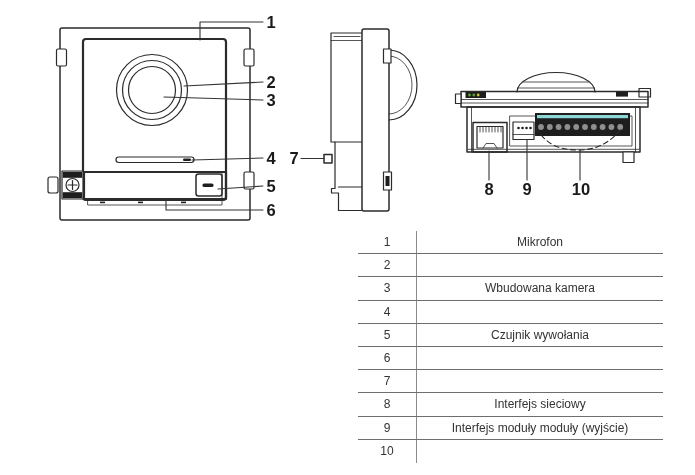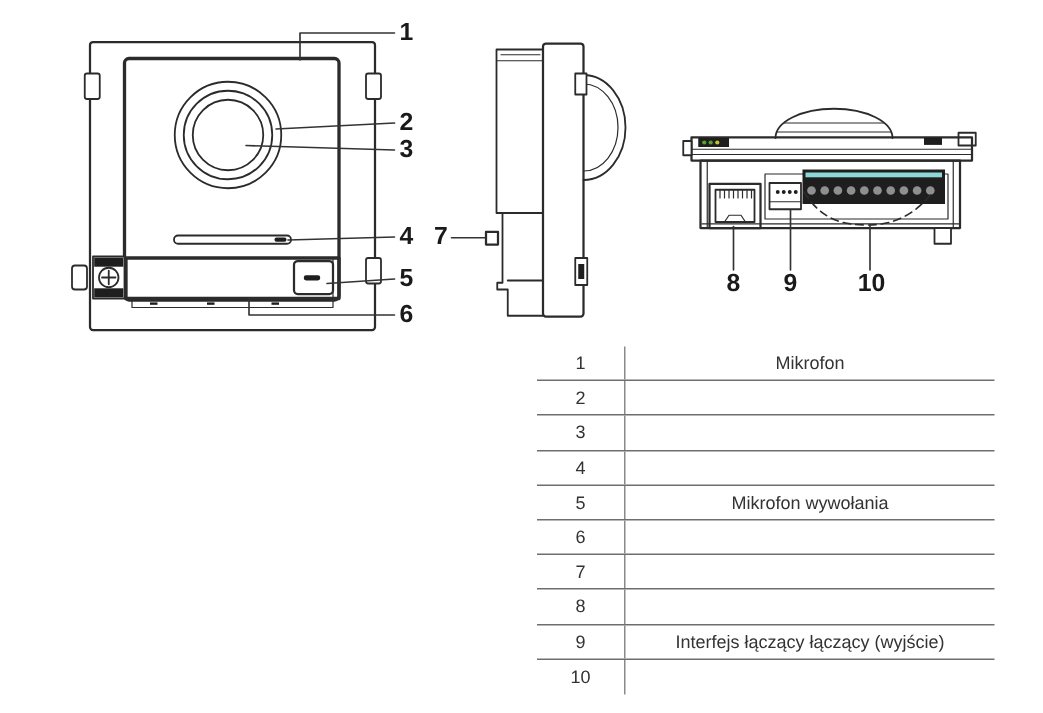--- a/index.html
+++ b/index.html
@@ -187,39 +187,41 @@
   <div class="legend">
     <div class="row">
       <div class="num">1</div>
       <div class="desc">Mikrofon</div>
     </div>
     <div class="row">
       <div class="num">2</div>
     </div>
     <div class="row">
       <div class="num">3</div>
+      <div class="desc">Wbudowana kamera</div>
     </div>
     <div class="row">
       <div class="num">4</div>
     </div>
     <div class="row">
       <div class="num">5</div>
-      <div class="desc">Mikrofon wywołania</div>
+      <div class="desc">Czujnik wywołania</div>
     </div>
     <div class="row">
       <div class="num">6</div>
     </div>
     <div class="row">
       <div class="num">7</div>
     </div>
     <div class="row">
       <div class="num">8</div>
+      <div class="desc">Interfejs sieciowy</div>
     </div>
     <div class="row">
       <div class="num">9</div>
-      <div class="desc">Interfejs łączący łączący (wyjście)</div>
+      <div class="desc">Interfejs moduły moduły (wyjście)</div>
     </div>
     <div class="row">
       <div class="num">10</div>
     </div>
   </div>
 
 </div>
 
 </body></html>

